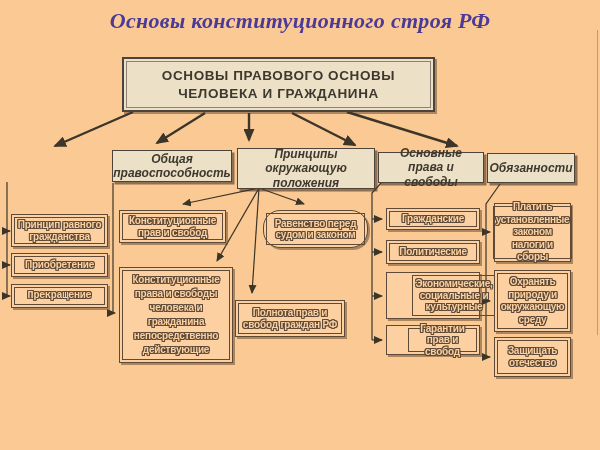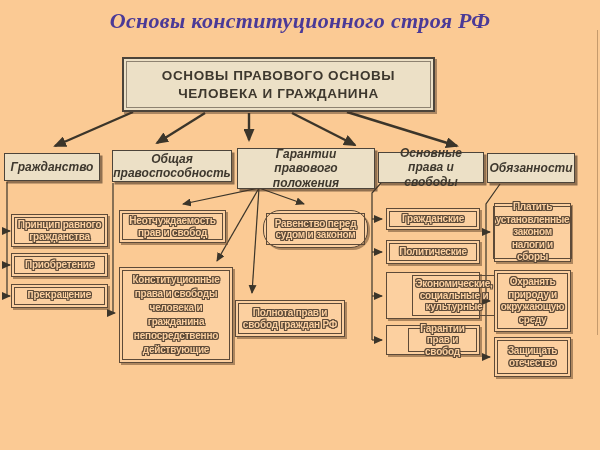--- a/index.html
+++ b/index.html
@@ -102,38 +102,37 @@
       <path d="M486,232 L490,232" marker-end="url(#mS)"></path>
       <path d="M486,301 L490,301" marker-end="url(#mS)"></path>
       <path d="M486,357 L490,357" marker-end="url(#mS)"></path>
     </g>
   </svg>
 
   <div class="box root" style="left:122px;top:57px;width:313px;height:55px;">
     <div class="inner">ОСНОВЫ ПРАВОВОГО ОСНОВЫ ЧЕЛОВЕКА И ГРАЖДАНИНА</div>
   </div>
 
-  <div class="box hdr" style="left:4px;top:153px;width:96px;height:28px;">Гражданство</div>
   <div class="box hdr" style="left:112px;top:150px;width:120px;height:32px;">Общая правоспособность</div>
-  <div class="box hdr" style="left:237px;top:148px;width:138px;height:41px;">Гарантии правового положения</div>
+  <div class="box hdr" style="left:237px;top:148px;width:138px;height:41px;">Принципы окружающую положения</div>
   <div class="box hdr" style="left:378px;top:152px;width:106px;height:31px;">Основные права и свободы</div>
   <div class="box node" style="left:11px;top:214px;width:97px;height:33px;">
     <div class="nin">Принцип равного гражданства</div>
   </div>
 
   <div class="box hdr" style="left:487px;top:153px;width:88px;height:30px;">Обязанности</div>
   <div class="box node" style="left:11px;top:253px;width:97px;height:24px;">
     <div class="nin">Приобретение</div>
   </div>
   <div class="box node" style="left:11px;top:284px;width:97px;height:24px;font-family:Liberation Mono, monospace;">
     <div class="nin">Прекращение</div>
   </div>
 
   <div class="box node" style="left:119px;top:210px;width:107px;height:33px;">
-    <div class="nin">Неотчуждаемость прав и свобод</div>
+    <div class="nin">Конституционные прав и свобод</div>
   </div>
   <div class="box node tall" style="left:119px;top:267px;width:114px;height:96px;">
     <div class="nin">Конституционные права и свободы человека и гражданина непосредственно действующие</div>
   </div>
 
   <div class="box node" style="left:263px;top:210px;width:105px;height:38px;border-radius:17px;">
     <div class="nin">Равенство перед судом и законом</div>
   </div>
   <div class="box node" style="left:235px;top:300px;width:110px;height:37px;">
     <div class="nin">Полнота прав и свобод граждан РФ</div>

